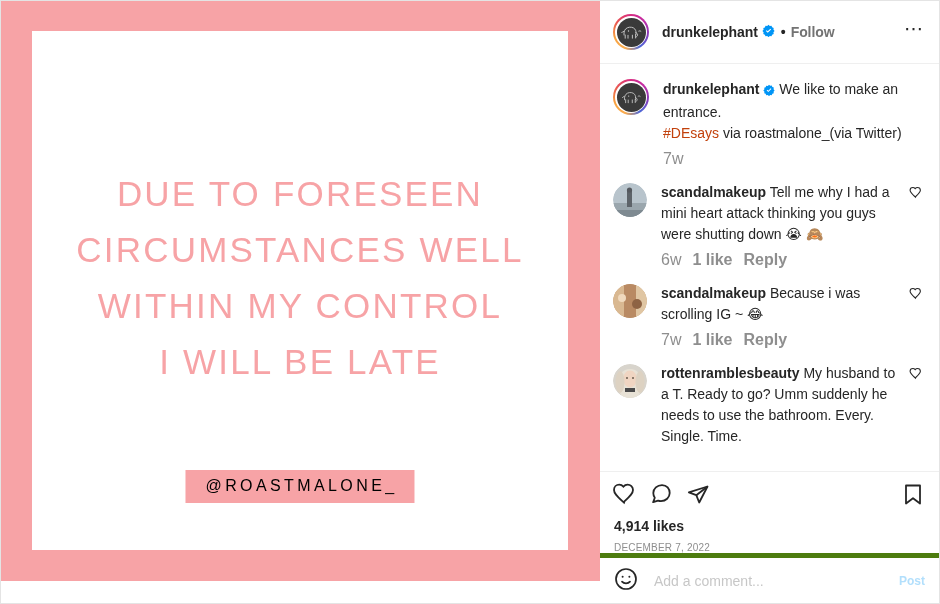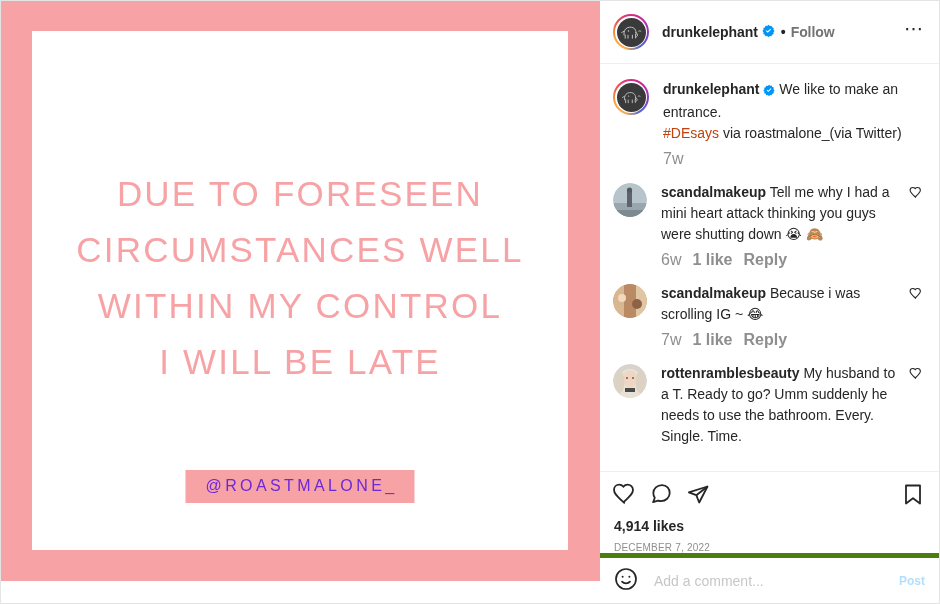--- a/index.html
+++ b/index.html
@@ -58,21 +58,21 @@
     margin-top: -26px;
     white-space: pre-line;
     font-family: "Liberation Sans", sans-serif;
   }
   .handle-badge {
     position: absolute;
     left: 50%;
     transform: translateX(-50%);
     bottom: 47px;
     background: #f7a3a6;
-    color: #6d28d9;
+    color: #000000;
     font-size: 16px;
     letter-spacing: 3.4px;
     padding: 7px 17px 8px 20px;
     text-transform: uppercase;
     white-space: nowrap;
     font-family: "Liberation Sans", sans-serif;
   }
 
   
   .sidebar {

